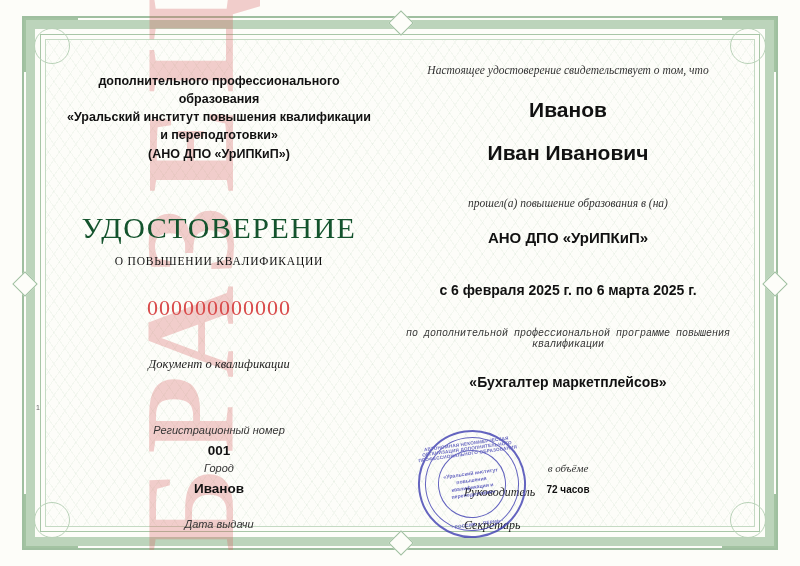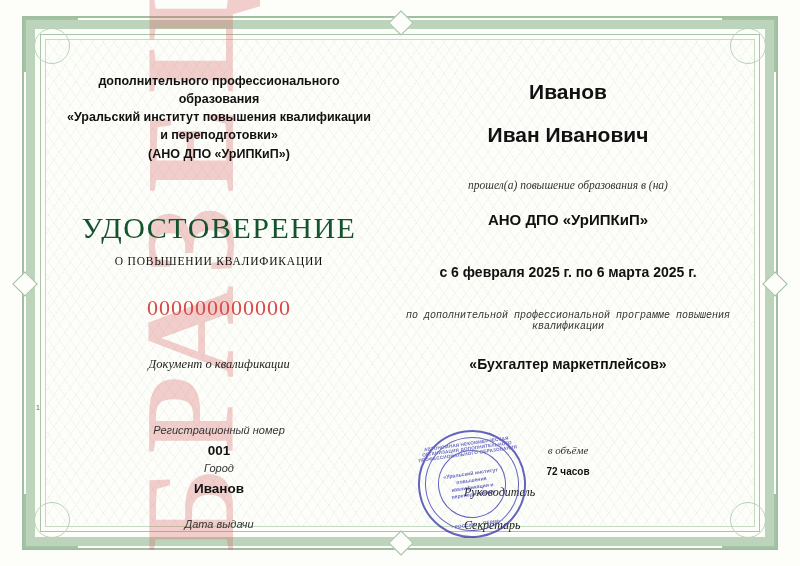--- a/index.html
+++ b/index.html
@@ -402,20 +402,21 @@
         <div class="field-value">Иванов</div>
       </div>
 
       <div class="block-date">
         <div class="field-label">Дата выдачи</div>
 
       </div>
     </div>
 
     <div class="col-right">
+      <div class="r-lead">Настоящее удостоверение свидетельствует о том, что</div>
 
       <div class="r-name">
         <span>Иванов</span>
         <span class="ln2">Иван Иванович</span>
       </div>
 
       <div class="r-sub">прошел(а) повышение образования в (на)</div>
       <div class="r-org">АНО ДПО «УрИПКиП»</div>
 
       <div class="r-period">с 6 февраля 2025 г. по 6 марта 2025 г.</div>

